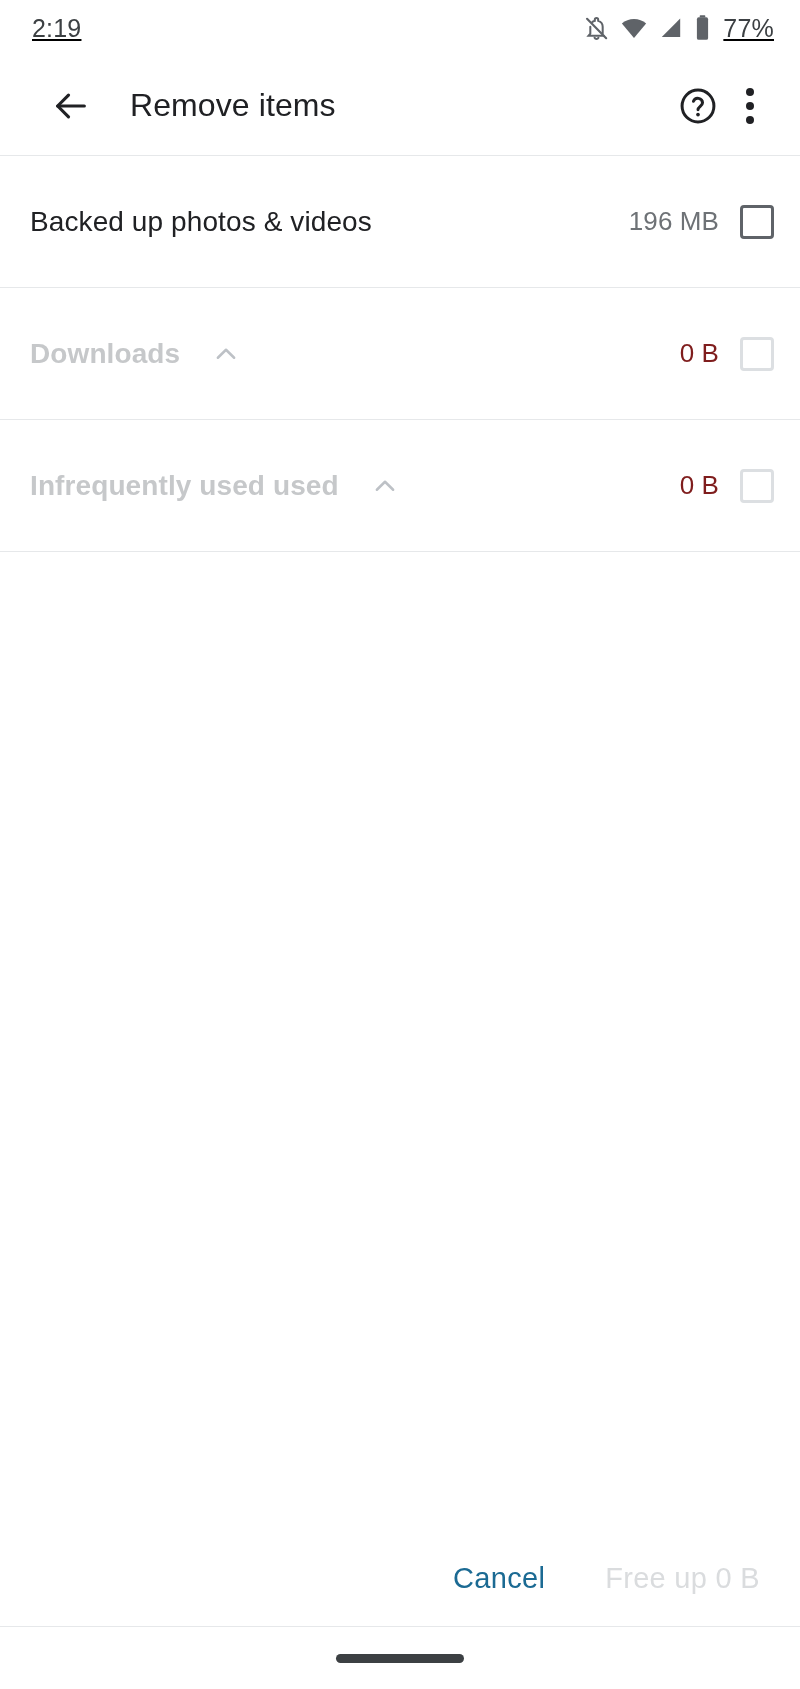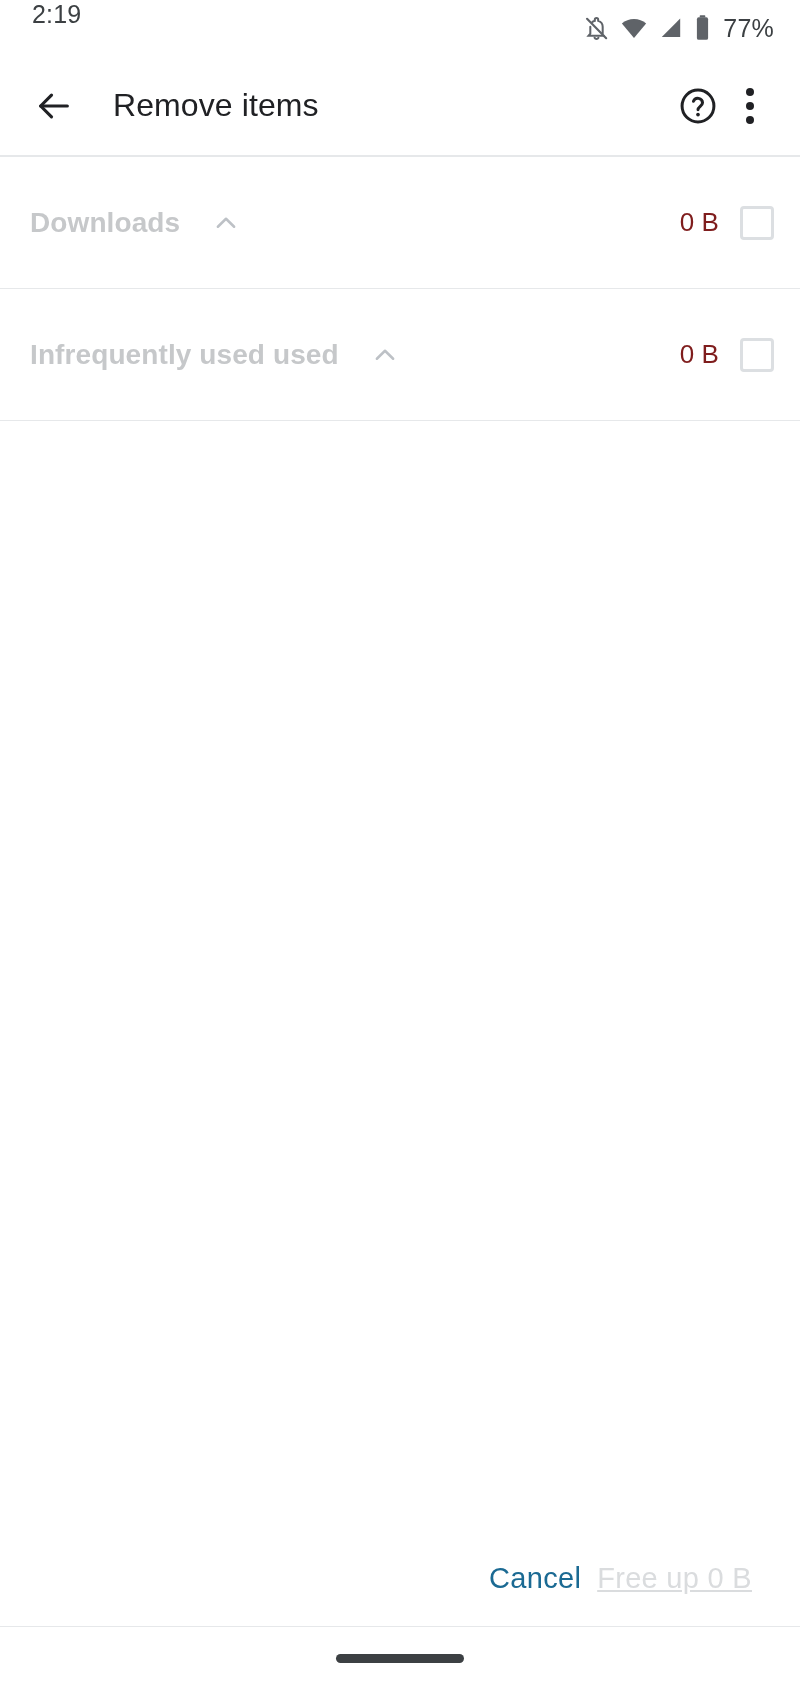--- a/index.html
+++ b/index.html
@@ -18,22 +18,24 @@
     overflow: hidden;
     display: flex;
     flex-direction: column;
   }
 
   
   .status-bar {
     height: 56px;
     flex: 0 0 56px;
     display: flex;
+    align-items: center;
     justify-content: space-between;
     padding: 0 26px 0 32px;
+    text-decoration: underline;
   }
   .status-time {
     font-size: 25px;
     color: #3c4043;
     letter-spacing: 0.2px;
   }
   .status-icons {
     display: flex;
     align-items: center;
     gap: 10px;
@@ -47,20 +49,21 @@
   }
 
   
   .app-bar {
     height: 99px;
     flex: 0 0 99px;
     display: flex;
     align-items: center;
     padding: 0 24px 0 28px;
     background: #ffffff;
+    margin-left: 17px;
   }
   .icon-btn {
     width: 52px;
     height: 52px;
     display: flex;
     align-items: center;
     justify-content: center;
     flex: 0 0 auto;
     border: none;
     background: transparent;
@@ -143,34 +146,35 @@
 
   
   .filler { flex: 1 1 auto; background: #ffffff; }
 
   
   .actions {
     flex: 0 0 auto;
     display: flex;
     align-items: center;
     justify-content: flex-end;
-    padding: 0 40px 0 0;
+    gap: 44px;
+    padding: 0 32px 0 0;
     height: 96px;
   }
   .btn-text {
     border: none;
     background: transparent;
     font-size: 29px;
     letter-spacing: 0.3px;
     cursor: pointer;
     padding: 6px 8px;
     white-space: nowrap;
   }
   .btn-cancel { color: #1b6a93; }
-  .btn-freeup { color: #dadcde; cursor: default; text-decoration: underline; }
+  .btn-freeup { color: #dadcde; cursor: default; }
 
   
   .nav-divider {
     height: 1px;
     width: 100%;
     background: #e6e8ea;
     flex: 0 0 1px;
   }
   .nav-bar {
     flex: 0 0 auto;
@@ -245,20 +249,25 @@
           <i></i>
           <i></i>
       </span>
     </button>
   </div>
 
   <div class="divider"></div>
 
   <div class="list">
 
+    <div class="row">
+      <span class="row-label">Backed up photos &amp; videos</span>
+      <span class="row-size">196 MB</span>
+      <span class="checkbox"></span>
+    </div>
 
     <div class="divider"></div>
 
     <div class="row disabled">
       <span class="row-label">Downloads</span>
       <span class="chev">
         <svg width="30" height="30" viewBox="0 0 24 24" fill="none" stroke="#bdc1c6" stroke-width="2" stroke-linecap="round" stroke-linejoin="round">
           <path d="M5.5 15 12 8.6 18.5 15"></path>
         </svg>
       </span>

